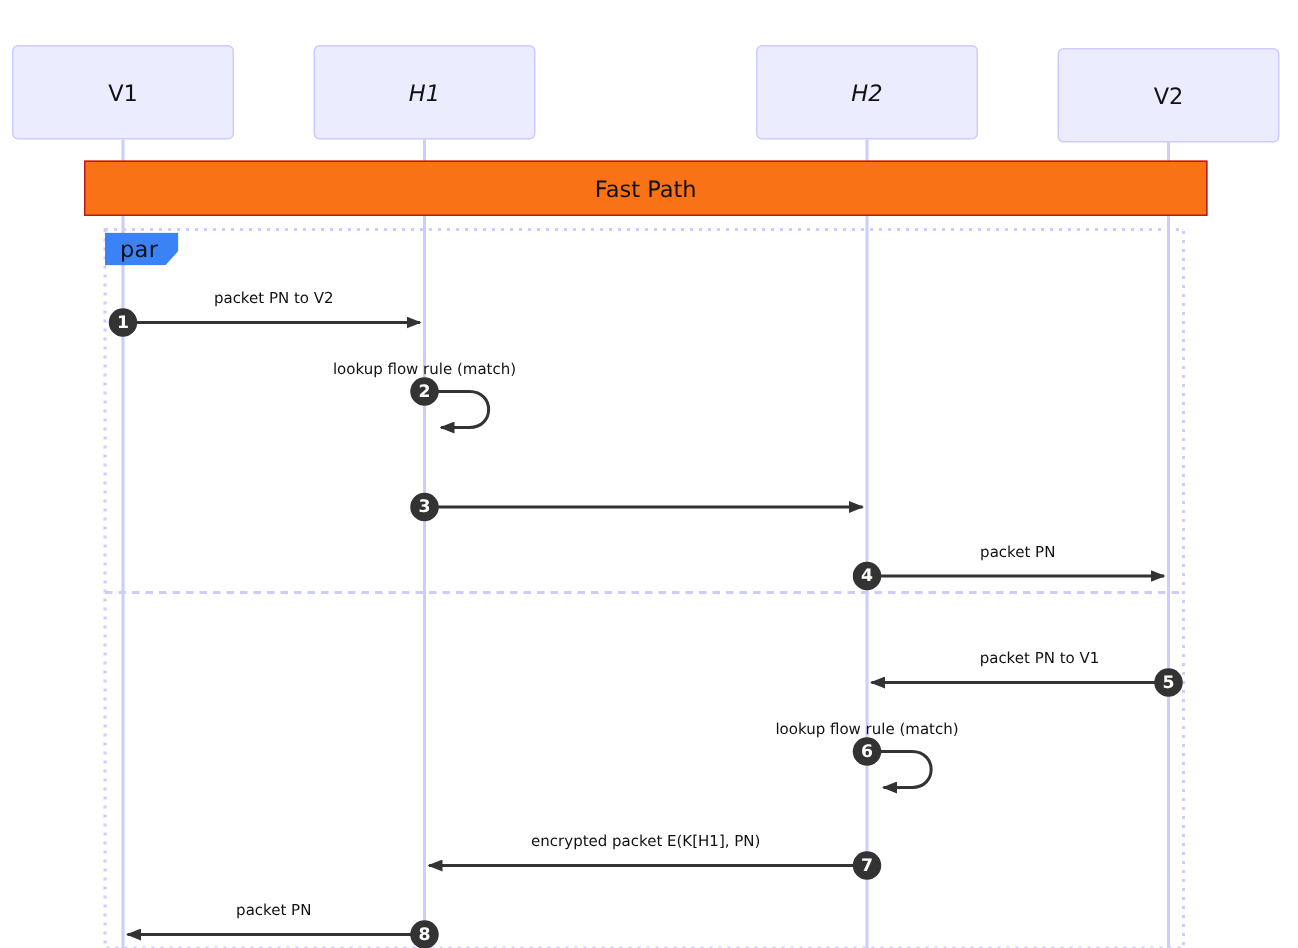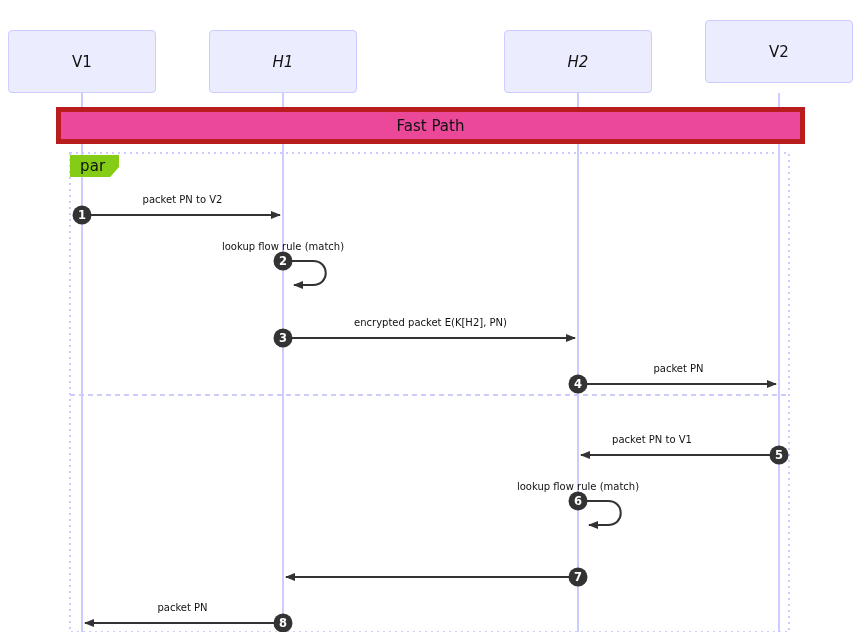--- a/index.html
+++ b/index.html
@@ -32,32 +32,32 @@
     border-radius: 4px;
     display: flex;
     align-items: center;
     justify-content: center;
     font-size: 15px;
     color: #111111;
   }
   .note-box {
     position: absolute;
     box-sizing: border-box;
-    background: #ec4899;
-    border: 5px solid #b91c1c;
+    background: #f97316;
+    border: 1px solid #b91c1c;
     display: flex;
     align-items: center;
     justify-content: center;
     font-size: 15px;
     color: #111111;
   }
   .frag-label {
     position: absolute;
     box-sizing: border-box;
-    background: #84cc16;
+    background: #3b82f6;
     font-size: 15px;
     color: #111111;
     display: flex;
     align-items: center;
     padding-left: 10px;
     letter-spacing: .2px;
     -webkit-clip-path: polygon(0 0, 100% 0, 100% 55%, 82% 100%, 0 100%);
     clip-path: polygon(0 0, 100% 0, 100% 55%, 82% 100%, 0 100%);
   }
   .msg-label {
@@ -132,35 +132,35 @@
   </svg>
 <div class="actor-box" style="left: 8px; top: 10px; width: 148px; height: 63px;">
       <span>V1</span>
     </div>
     <div class="actor-box" style="left: 209px; top: 10px; width: 148px; height: 63px; font-style: italic;">
       <span>H1</span>
     </div>
     <div class="actor-box" style="left: 504px; top: 10px; width: 148px; height: 63px; font-style: italic;">
       <span>H2</span>
     </div>
-    <div class="actor-box" style="left: 705px; top: 0; width: 148px; height: 63px;">
+    <div class="actor-box" style="left: 705px; top: 12px; width: 148px; height: 63px;">
       <span>V2</span>
     </div>
     <div class="note-box" style="left: 56px; top: 87px; width: 749px; height: 37px;">
       <span>Fast Path</span>
     </div>
     <div class="frag-label" style="left: 70px; top: 135px; width: 49px; height: 22px;">par</div>
     <div class="msg-label" style="left: 182.5px; top: 174px;">packet PN to V2</div>
     <div class="seq-num" style="left: 82px; top: 195px;">1</div>
     <div class="msg-label" style="left: 283px; top: 221px;">lookup flow rule (match)</div>
     <div class="seq-num" style="left: 283px; top: 241px;">2</div>
-    <div class="msg-label" style="left: 430.5px; top: 297px;">encrypted packet E(K[H2], PN)</div>
     <div class="seq-num" style="left: 283px; top: 318px;">3</div>
     <div class="msg-label" style="left: 678.5px; top: 343px;">packet PN</div>
     <div class="seq-num" style="left: 578px; top: 364px;">4</div>
-    <div class="msg-label" style="left: 652px; top: 414px;">packet PN to V1</div>
+    <div class="msg-label" style="left: 693px; top: 414px;">packet PN to V1</div>
     <div class="seq-num" style="left: 779px; top: 435px;">5</div>
     <div class="msg-label" style="left: 578px; top: 461px;">lookup flow rule (match)</div>
     <div class="seq-num" style="left: 578px; top: 481px;">6</div>
+    <div class="msg-label" style="left: 430.5px; top: 536px;">encrypted packet E(K[H1], PN)</div>
     <div class="seq-num" style="left: 578px; top: 557px;">7</div>
     <div class="msg-label" style="left: 182.5px; top: 582px;">packet PN</div>
     <div class="seq-num" style="left: 283px; top: 603px;">8</div>
   </div>
 
 </body></html>

